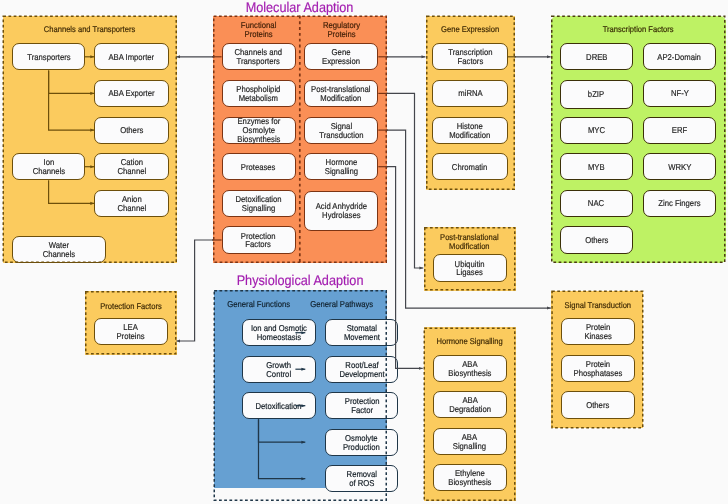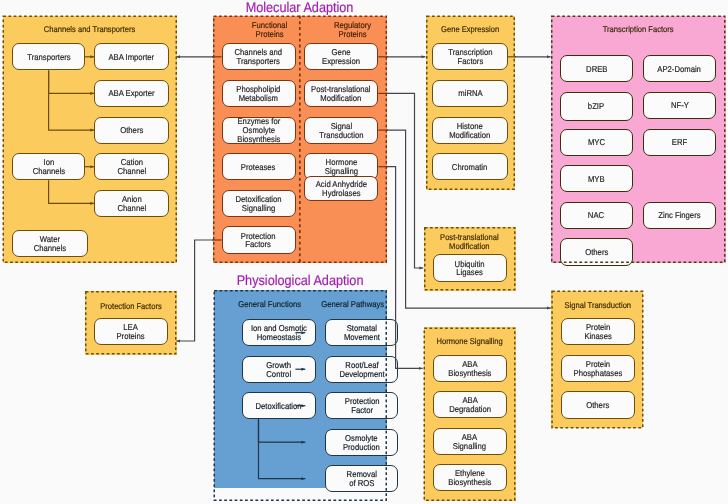--- a/index.html
+++ b/index.html
@@ -7,34 +7,34 @@
   body{width:728px;height:504px;background:#FAFAFA;
        font-family:"Liberation Sans",sans-serif;overflow:hidden;position:relative;
        -webkit-font-smoothing:antialiased;text-rendering:geometricPrecision;
        -webkit-text-stroke:0.18px currentColor;}
   #stage{position:absolute;left:0;top:0;width:728px;height:504px;}
   .maintitle{position:absolute;text-align:center;color:#a21caf;white-space:nowrap;
              font-size:14px;line-height:14px;}
   .panel{position:absolute;box-sizing:border-box;}
   .fill-yellow{background:#FBCB5E;}
   .fill-orange{background:#FA8F56;}
-  .fill-pale{background:#f9a8d4;}
+  .fill-pale{background:#bef264;border-radius:6px;}
   .fill-blue{background:#66A0D2;}
   .ptitle{position:absolute;left:0;right:0;text-align:center;
           font-size:8.4px;line-height:9.4px;color:#3d2905;}
   .fill-pale .ptitle{color:#362b05;}
-  .subtitle{position:absolute;text-align:center;font-size:8.5px;line-height:9.2px;color:#3d1d05;margin-left:11px;}
+  .subtitle{position:absolute;text-align:center;font-size:8.5px;line-height:9.2px;color:#3d1d05;}
   .subtitle.dark{color:#10202c;}
   
   .box{position:absolute;box-sizing:border-box;background:#FBFBFC;
        border:1.25px solid #6D4F0B;border-radius:7px;
        display:flex;align-items:center;justify-content:center;text-align:center;
        font-size:8.5px;line-height:8.9px;color:#232323;}
   .fill-orange .box{border-color:#7C3413;}
-  .fill-pale .box{border-color:#3b3008;margin-top:12px;}
+  .fill-pale .box{border-color:#3b3008;}
   .box.dark{border:1.3px solid #1F3648;color:#101a22;margin-left:20px;}
   .bl{display:inline-block;transform:scaleX(0.905);white-space:nowrap;}
   .box .bl{position:relative;top:0.5px;}
   #arrows,#pborders{position:absolute;left:0;top:0;width:728px;height:504px;pointer-events:none;}
   #arrows > path{fill:none;stroke-width:1.2px;}
   #arrows .ag{stroke:#44464C;}
   #arrows .ay{stroke:#6D4F0B;}
   #arrows .ao{stroke:#7C3413;}
   #arrows .ab{stroke:#1F3648;}
   #pborders rect{fill:none;stroke-width:1.5px;stroke-dasharray:2.75 2.45;}
@@ -64,21 +64,21 @@
       </div>
       <div class="box" style="left:9.8px;top:137.65px;width:72.5px;height:27.1px">
         <span class="bl">Ion<br>Channels</span>
       </div>
       <div class="box" style="left:91.6px;top:137.65px;width:74.8px;height:27.1px">
         <span class="bl">Cation<br>Channel</span>
       </div>
       <div class="box" style="left:91.6px;top:174.35px;width:74.8px;height:27.1px">
         <span class="bl">Anion<br>Channel</span>
       </div>
-      <div class="box" style="left:9.8px;top:214px;width:76px;height:27.1px">
+      <div class="box" style="left:9.8px;top:220px;width:94px;height:27.1px">
         <span class="bl">Water<br>Channels</span>
       </div>
     </div>
 <div class="panel fill-orange" id="pnl-molecular" style="left:213px;top:15.5px;width:174px;height:247.5px">
       <div class="divider-v" style="left:86.8px;top:0px;height:247.5px"></div>
       <div class="subtitle" style="left:8.5px;width:74px;top:5.7px"><span class="bl">Functional<br>Proteins</span></div>
       <div class="subtitle" style="left:90.9px;width:74.6px;top:5.7px"><span class="bl">Regulatory<br>Proteins</span></div>
       <div class="box" style="left:8.5px;top:27.75px;width:74px;height:27.1px">
         <span class="bl">Channels and<br>Transporters</span>
       </div>
@@ -102,21 +102,21 @@
       </div>
       <div class="box" style="left:90.9px;top:64.35px;width:74.6px;height:27.1px">
         <span class="bl">Post-translational<br>Modification</span>
       </div>
       <div class="box" style="left:90.9px;top:101.05px;width:74.6px;height:27.1px">
         <span class="bl">Signal<br>Transduction</span>
       </div>
       <div class="box" style="left:90.9px;top:137.65px;width:74.6px;height:27.1px">
         <span class="bl">Hormone<br>Signalling</span>
       </div>
-      <div class="box" style="left:90.9px;top:160px;width:74.6px;height:25px">
+      <div class="box" style="left:90.9px;top:175px;width:74.6px;height:40px">
         <span class="bl">Acid Anhydride<br>Hydrolases</span>
       </div>
     </div>
 <div class="panel fill-yellow" id="pnl-gene" style="left:426px;top:15.5px;width:89px;height:174.5px">
       <div class="ptitle" style="top:9.2px"><span class="bl">Gene Expression</span></div>
       <div class="box" style="left:6.4px;top:27.75px;width:75.2px;height:27.1px">
         <span class="bl">Transcription<br>Factors</span>
       </div>
       <div class="box" style="left:6.4px;top:64.35px;width:75.2px;height:27.1px">
         <span class="bl">miRNA</span>
@@ -149,20 +149,23 @@
         <span class="bl">Others</span>
       </div>
       <div class="box" style="left:91.9px;top:27.75px;width:73.4px;height:27.1px">
         <span class="bl">AP2-Domain</span>
       </div>
       <div class="box" style="left:91.9px;top:64.35px;width:73.4px;height:27.1px">
         <span class="bl">NF-Y</span>
       </div>
       <div class="box" style="left:91.9px;top:101.05px;width:73.4px;height:27.1px">
         <span class="bl">ERF</span>
+      </div>
+      <div class="box" style="left:91.9px;top:137.65px;width:73.4px;height:27.1px">
+        <span class="bl">WRKY</span>
       </div>
       <div class="box" style="left:91.9px;top:174.35px;width:73.4px;height:27.1px">
         <span class="bl">Zinc Fingers</span>
       </div>
     </div>
 <div class="panel fill-yellow" id="pnl-ptm" style="left:424px;top:227px;width:91.5px;height:63.5px">
       <div class="ptitle" style="top:6px"><span class="bl">Post-translational<br>Modification</span></div>
       <div class="box" style="left:9.1px;top:27.3px;width:73.8px;height:27.4px">
         <span class="bl">Ubiquitin<br>Ligases</span>
       </div>

